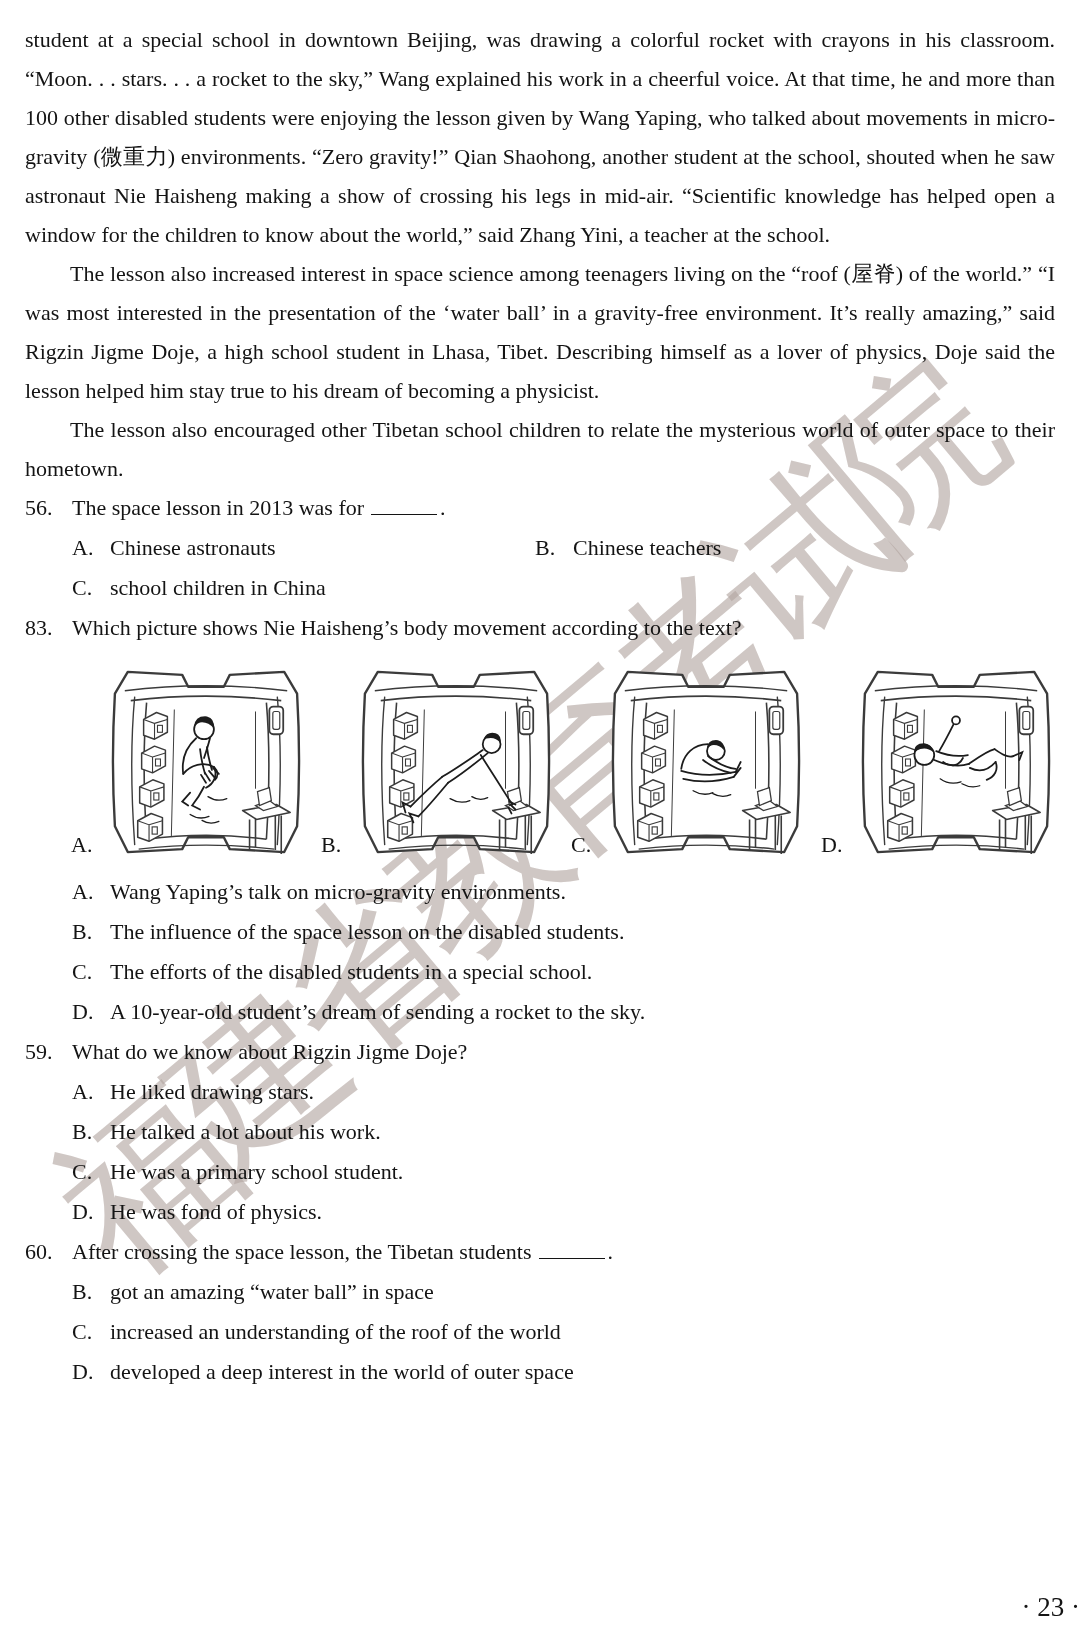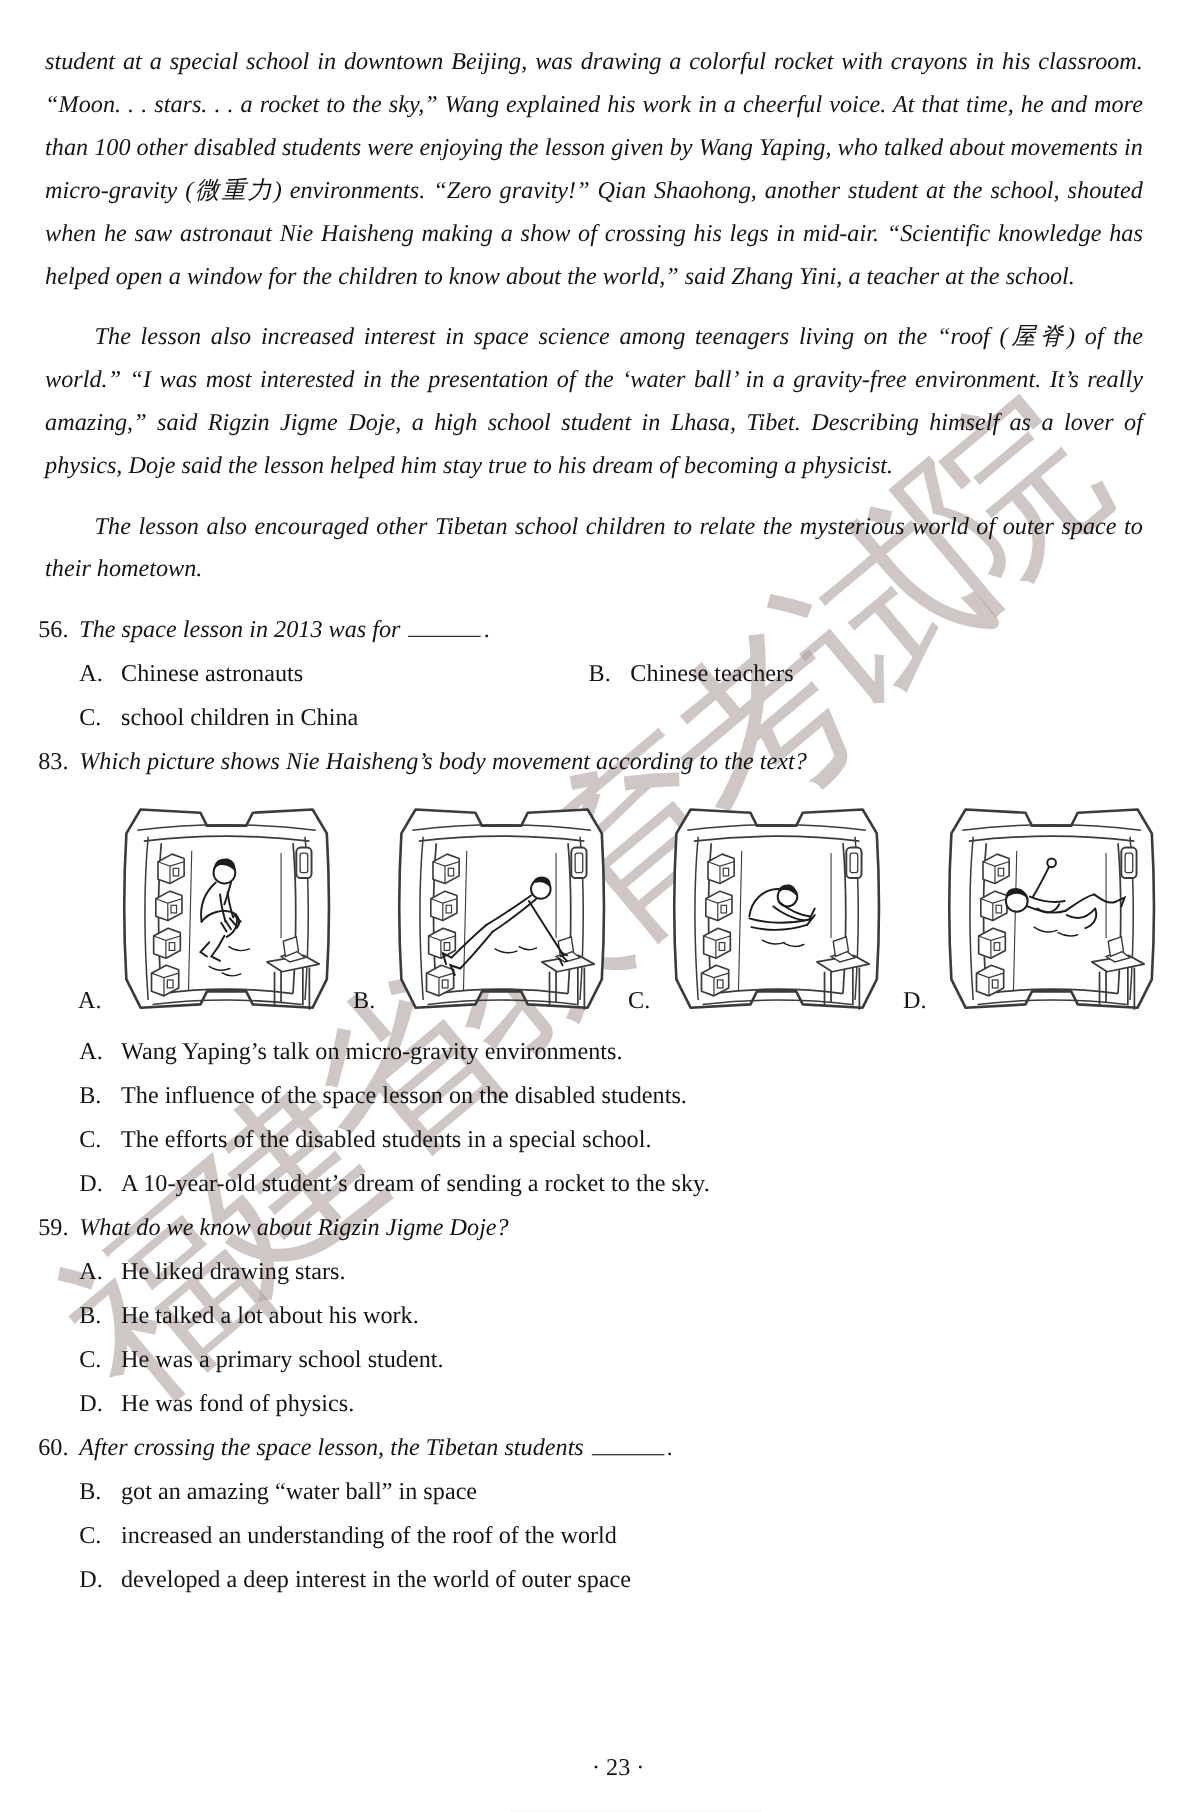--- a/index.html
+++ b/index.html
@@ -28,45 +28,45 @@
   .wm3{left:391px;top:784px;}
   .wm4{left:500px;top:680px;}
   .wm5{left:609px;top:576px;}
   .wm6{left:718px;top:472px;}
   .wm7{left:827px;top:368px;}
   
   .content{
     position:absolute;left:25px;right:25px;top:20px;z-index:1;
     font-size:22px;line-height:39px;
   }
-  p.pg{margin:16px;text-align:justify;font-style:italic;}
+  p.pg{margin:0;text-align:justify;}
   p.indent{text-indent:45px;}
   .qrow{display:flex;line-height:40px;}
-  .qnum{flex:0 0 47px;text-align:center;}
-  .qbody{flex:1;font-style:italic;}
+  .qnum{flex:0 0 47px;}
+  .qbody{flex:1;}
   .blank{
     display:inline-block;width:66px;height:5px;
     border-bottom:1.8px solid #141414;
     margin:0 3px 0 7px;
   }
   .opts{padding-left:47px;line-height:40px;}
   .opts.two-col{display:grid;grid-template-columns:463px 1fr;}
   .letter{display:inline-block;min-width:38px;}
   
   .pictures{
     display:flex;align-items:flex-end;gap:10px;
     margin:8px 0 12px 46px;height:204px;
   }
   .pic-group{display:flex;align-items:flex-end;gap:4px;}
   .pic-label{width:26px;line-height:30px;font-size:22px;}
   svg.pic{display:block;}
   
   .footer{
     position:absolute;top:1592px;left:0;right:0;z-index:1;
-    text-align:center;font-size:22px;line-height:30px;padding-left:44px;
+    text-align:right;font-size:27px;line-height:30px;padding-left:44px;
   }
 </style>
 </head>
 <body>
 
 <svg width="0" height="0" style="position:absolute" aria-hidden="true">
   <defs>
     <g id="sw">
       <path d="M1,8 L14,1 L25,5 L25,21 L12,28 L1,24 Z" fill="#fff" stroke="#3b3b3b" stroke-width="1.5" stroke-linejoin="round"></path>
       <path d="M1,8 L12,12 L12,28 M12,12 L25,8" fill="none" stroke="#3b3b3b" stroke-width="1.1"></path>

